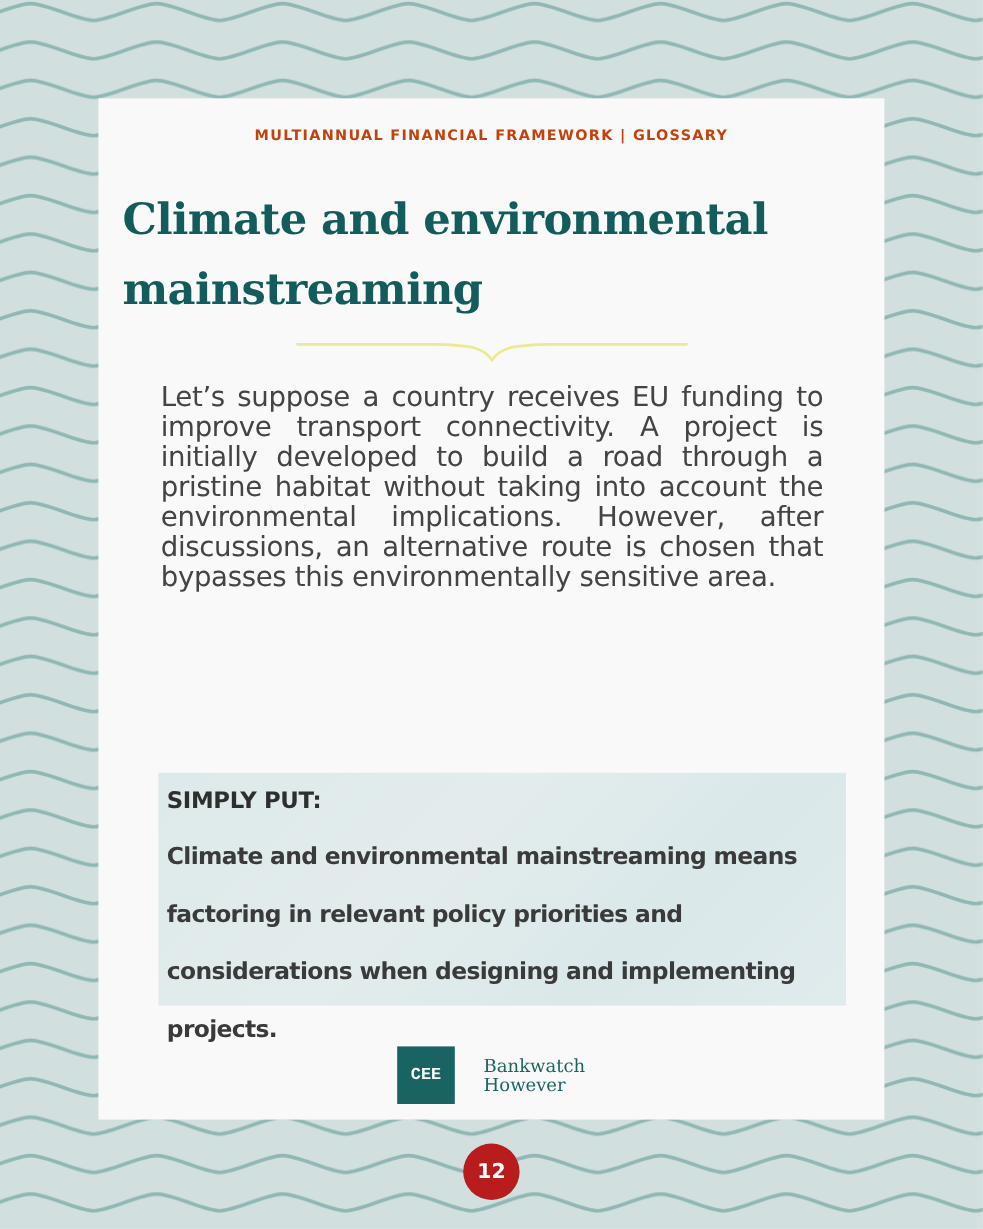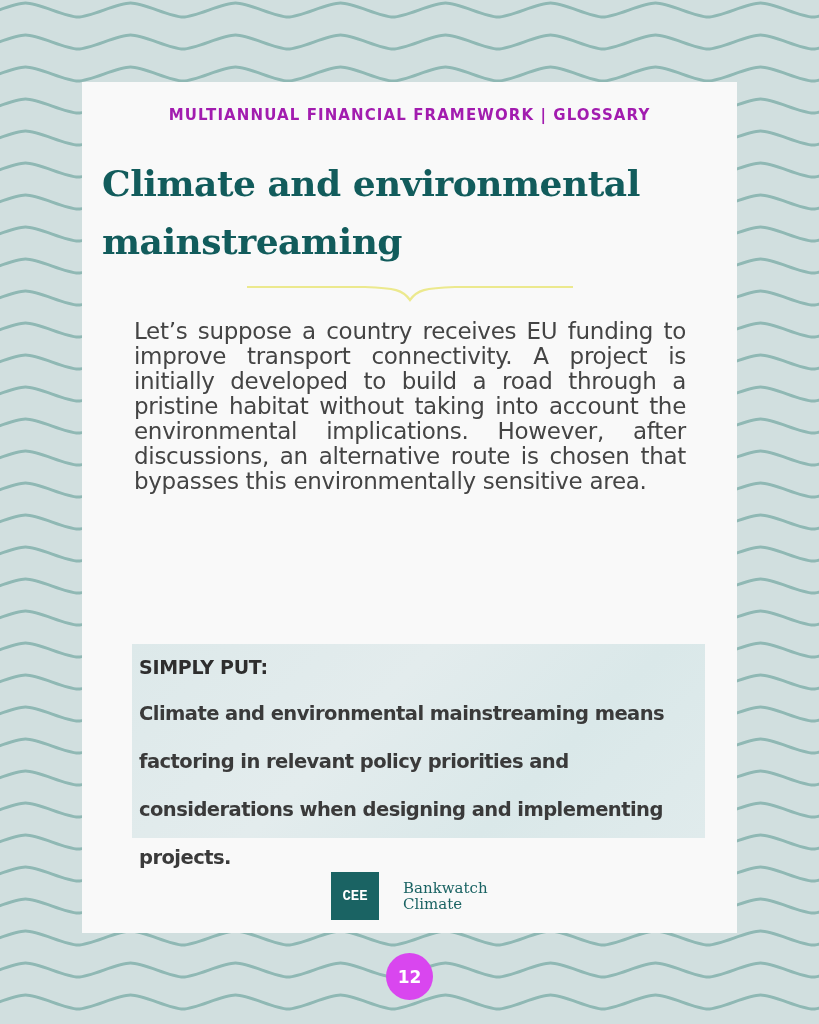--- a/index.html
+++ b/index.html
@@ -9,21 +9,21 @@
       font-family: "DejaVu Sans", sans-serif;
     }
     .waves { position: absolute; left: 0; top: 0; width: 819px; height: 1024px; }
     .card {
       position: absolute; left: 82px; top: 82px; width: 655px; height: 851px;
       background: #f9f9f9;
     }
     .kicker {
       position: absolute; left: 0; right: 0; top: 24px; text-align: center;
       font-family: "DejaVu Sans", sans-serif; font-weight: bold;
-      font-size: 15px; letter-spacing: 1.1px; color: #a21caf;
+      font-size: 12px; letter-spacing: 1.1px; color: #c2410c;
     }
     .title {
       position: absolute; left: 20px; right: 20px; top: 72px; 
       font-family: "DejaVu Serif", serif; font-weight: bold;
       font-size: 36px; line-height: 58px; color: #125c5c; letter-spacing: -0.5px;
     }
     .brace { position: absolute; left: 163px; top: 198px; width: 330px; height: 26px; }
     .body-text {
       position: absolute; left: 52px; width: 552px; top: 237px;
       font-family: "DejaVu Sans", sans-serif; font-size: 23px; line-height: 25px;
@@ -48,21 +48,21 @@
       width: 48px; height: 48px; background: #1a6363; color: #fff;
       font-family: Liberation Mono, monospace; font-weight: bold; font-size: 14px;
       display: flex; align-items: center; justify-content: center;
     }
     .logo-name {
       margin-left: 24px; font-family: "DejaVu Serif", serif; font-size: 15px; line-height: 16px;
       color: #1a6363;
     }
     .page-badge {
       position: absolute; left: 386px; top: 953px; width: 47px; height: 47px; border-radius: 50%;
-      background: #d946ef; color: #fff; font-family: "DejaVu Sans", sans-serif; font-weight: bold;
+      background: #b91c1c; color: #fff; font-family: "DejaVu Sans", sans-serif; font-weight: bold;
       font-size: 17px; display: flex; align-items: center; justify-content: center;
     }
   </style>
 </head>
 <body>
 
 <svg class="waves" viewBox="0 0 819 1024" xmlns="http://www.w3.org/2000/svg">
   <defs>
     <pattern id="wv" x="-27" y="0" width="105" height="32" patternUnits="userSpaceOnUse">
       <path d="M0 17 C 13 17, 39 3, 52.5 3 S 92 17, 105 17" fill="none" stroke="#8fb8b4" stroke-width="3"></path>
@@ -83,18 +83,18 @@
   </svg>
   <div class="body-text">Let’s suppose a country receives EU funding to improve transport connectivity. A project is initially developed to build a road through a pristine habitat without taking into account the environmental implications. However, after discussions, an alternative route is chosen that bypasses this environmentally sensitive area.</div>
   <div class="simply">
     <div class="simply-label">SIMPLY PUT:</div>
     <div class="simply-text">Climate and environmental mainstreaming means factoring in relevant policy priorities and considerations when designing and implementing projects.</div>
   </div>
   <div class="logo">
     <div class="logo-box">CEE</div>
     <div class="logo-name">
       <div>Bankwatch</div>
-      <div>Climate</div>
+      <div>However</div>
     </div>
   </div>
 </div>
 
 <div class="page-badge">12</div>
 
 </body></html>

